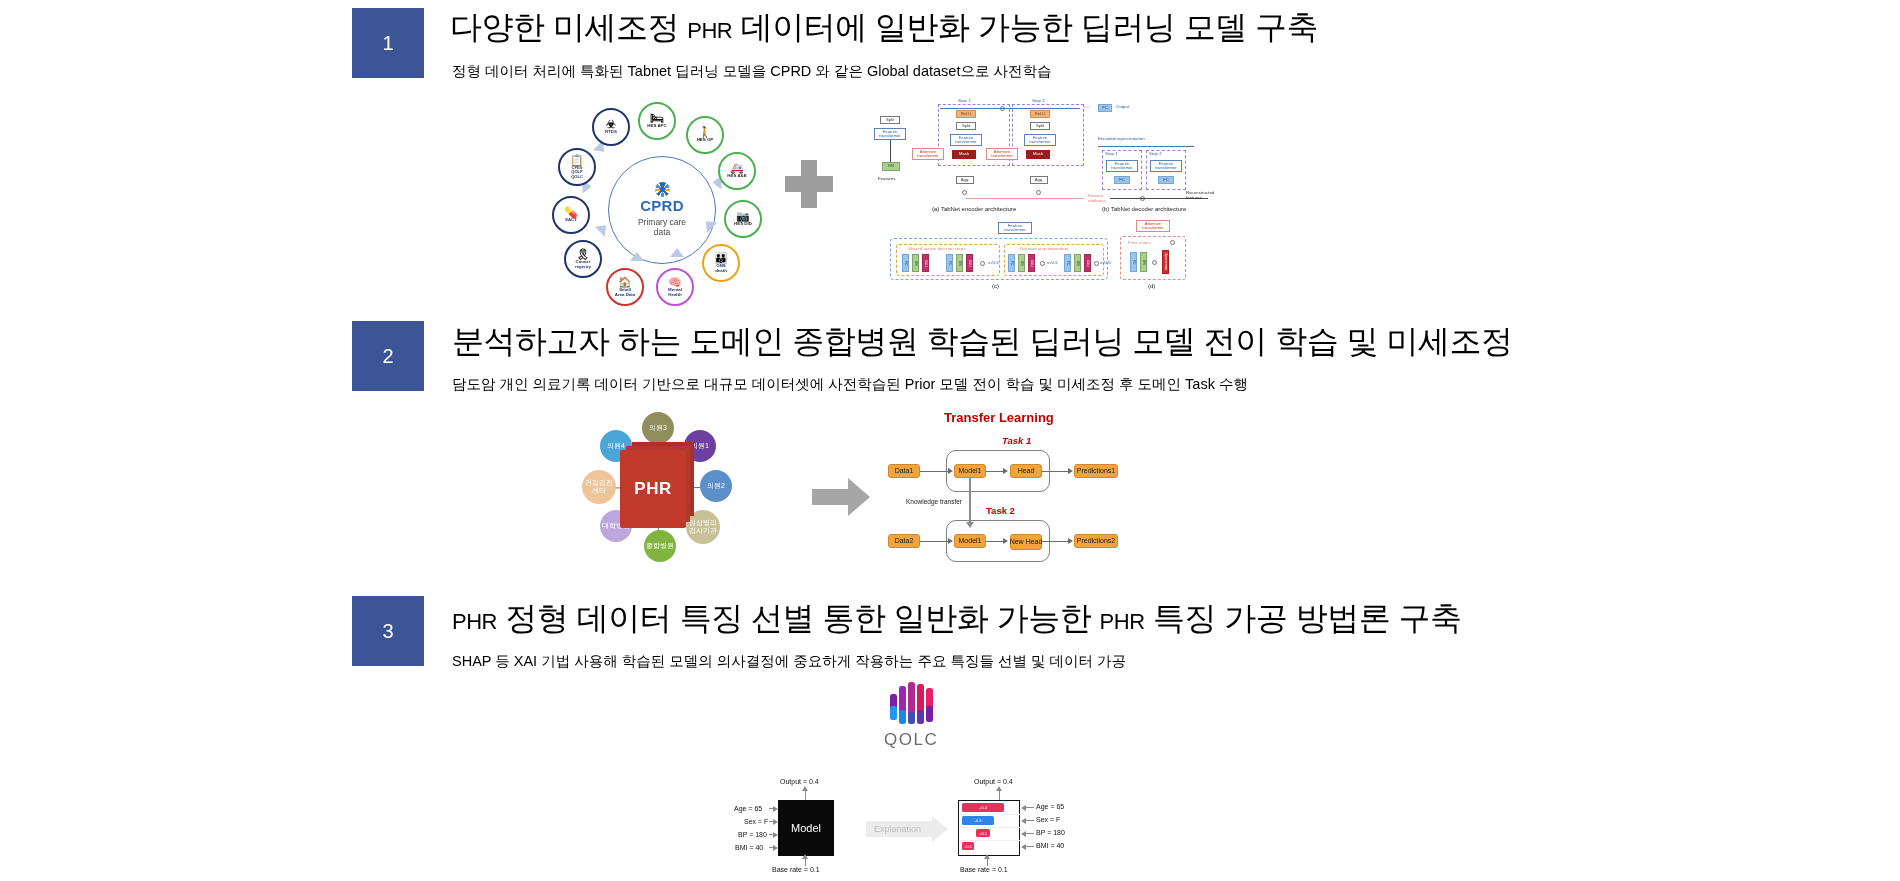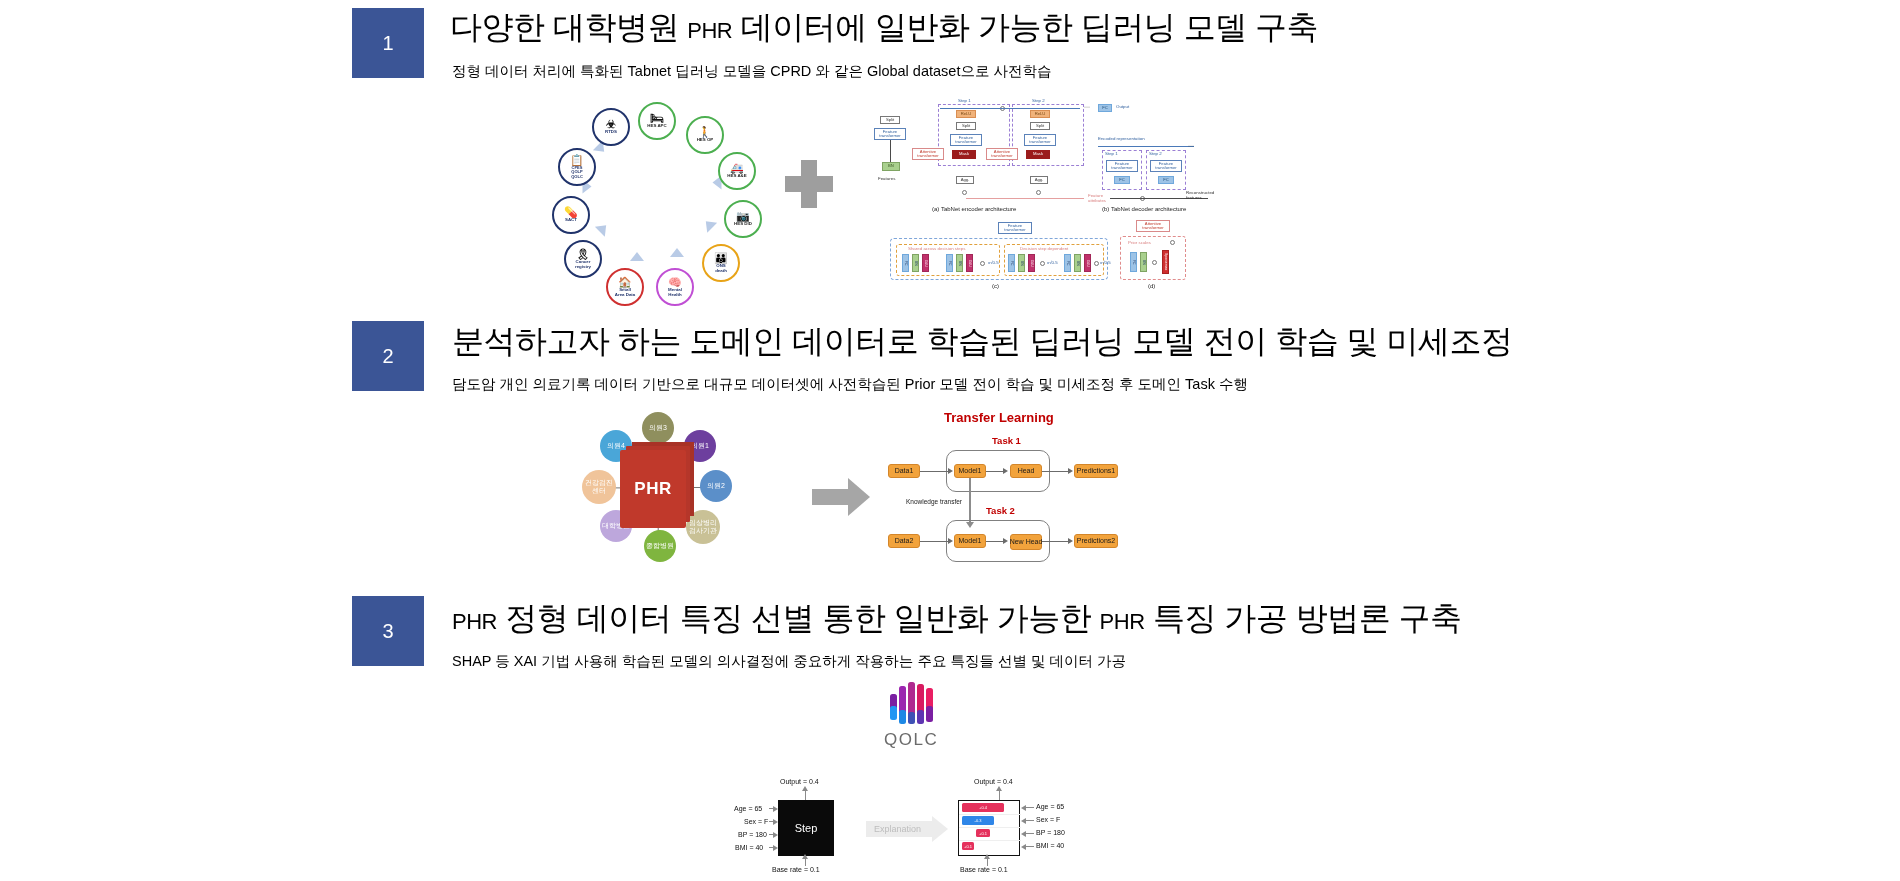--- a/index.html
+++ b/index.html
@@ -227,25 +227,33 @@
   .ex-grid { position:absolute; background:#efefef; height:1px; }
 </style>
 </head>
 <body>
 
 <div class="slide">
 
   <div class="section" style="top:0;">
     <div class="badge" style="left:352px; top:8px;">1</div>
     <div class="headline" style="left:450px; top:6px;">
-      <span>다양한 대학병원 </span><span class="small">PHR</span><span> 데이터에 일반화 가능한 딥러닝 모델 구축</span>
+      <span>다양한 미세조정 </span><span class="small">PHR</span><span> 데이터에 일반화 가능한 딥러닝 모델 구축</span>
     </div>
     <div class="subline" style="left:452px; top:62px;">정형 데이터 처리에 특화된 Tabnet 딥러닝 모델을 CPRD 와 같은 Global dataset으로 사전학습</div>
 
     <div class="cprd-wrap" style="left:552px; top:102px; width:220px; height:216px;">
+      <div class="cprd-core">
+        <div class="logo-dot"></div>
+        <div class="brand">CPRD</div>
+        <div class="sub">
+          <div>Primary care</div>
+          <div>data</div>
+        </div>
+      </div>
 
       <div class="arrowchip" style="left:102px; top:24px; transform:rotate(180deg);"></div>
       <div class="arrowchip" style="left:140px; top:40px; transform:rotate(225deg);"></div>
       <div class="arrowchip" style="left:158px; top:76px; transform:rotate(270deg);"></div>
       <div class="arrowchip" style="left:150px; top:118px; transform:rotate(315deg);"></div>
       <div class="arrowchip" style="left:118px; top:146px; transform:rotate(0deg);"></div>
       <div class="arrowchip" style="left:78px; top:150px; transform:rotate(0deg);"></div>
       <div class="arrowchip" style="left:44px; top:122px; transform:rotate(45deg);"></div>
       <div class="arrowchip" style="left:28px; top:80px; transform:rotate(90deg);"></div>
       <div class="arrowchip" style="left:42px; top:42px; transform:rotate(135deg);"></div>
@@ -390,21 +398,21 @@
       <div class="tn-vbar fcv" style="left:250px; top:154px; height:20px;">FC</div>
       <div class="tn-vbar bnv" style="left:260px; top:154px; height:20px;">BN</div>
       <div class="tn-circ" style="left:272px; top:162px;"></div>
       <div class="tn-vbar sm" style="left:282px; top:152px; height:24px;">Sparsemax</div>
       <div class="tn-cap" style="left:268px; top:185px;">(d)</div>
     </div>
   </div>
 
   <div class="section" style="top:0;">
     <div class="badge" style="left:352px; top:321px;">2</div>
-    <div class="headline" style="left:452px; top:320px;">분석하고자 하는 도메인 데이터로 학습된 딥러닝 모델 전이 학습 및 미세조정</div>
+    <div class="headline" style="left:452px; top:320px;">분석하고자 하는 도메인 종합병원 학습된 딥러닝 모델 전이 학습 및 미세조정</div>
     <div class="subline" style="left:452px; top:375px;">담도암 개인 의료기록 데이터 기반으로 대규모 데이터셋에 사전학습된 Prior 모델 전이 학습 및 미세조정 후 도메인 Task 수행</div>
 
     <div class="phr-wrap" style="left:558px; top:412px; width:200px; height:150px;">
       <div class="phr-spoke" style="left:100px; top:75px; width:44px; transform:rotate(-90deg);"></div>
       <div class="phr-spoke" style="left:100px; top:75px; width:52px; transform:rotate(-45deg);"></div>
       <div class="phr-spoke" style="left:100px; top:75px; width:56px; transform:rotate(0deg);"></div>
       <div class="phr-spoke" style="left:100px; top:75px; width:52px; transform:rotate(45deg);"></div>
       <div class="phr-spoke" style="left:100px; top:75px; width:44px; transform:rotate(90deg);"></div>
       <div class="phr-spoke" style="left:100px; top:75px; width:52px; transform:rotate(135deg);"></div>
       <div class="phr-spoke" style="left:100px; top:75px; width:56px; transform:rotate(180deg);"></div>
@@ -423,21 +431,21 @@
     </div>
 
     <div class="bigarrow" style="left:812px; top:478px; width:58px; height:38px;">
       <div class="shaft" style="left:0; top:11px; width:38px; height:16px;"></div>
       <div class="head" style="left:36px; top:0;"></div>
     </div>
 
     <div class="tl" style="left:888px; top:410px; width:300px; height:160px;">
       <div class="tl-title" style="left:56px; top:0px;">Transfer Learning</div>
 
-      <div class="tl-task" style="left:104px; top:25px;">Task 1</div>
+      <div class="tl-task" style="left:114px; top:25px;font-style:italic;">Task 1</div>
       <div class="tl-group" style="left:58px; top:40px; width:104px; height:42px;"></div>
       <div class="tl-box" style="left:0px; top:54px; width:32px; height:14px;">Data1</div>
       <div class="tl-box" style="left:66px; top:54px; width:32px; height:14px;">Model1</div>
       <div class="tl-box" style="left:122px; top:54px; width:32px; height:14px;">Head</div>
       <div class="tl-box" style="left:186px; top:54px; width:44px; height:14px;">Predictions1</div>
       <div class="tl-line" style="left:32px; top:61px; width:30px;"></div>
       <div class="tl-arrow" style="left:60px; top:58px;"></div>
       <div class="tl-line" style="left:98px; top:61px; width:18px;"></div>
       <div class="tl-arrow" style="left:115px; top:58px;"></div>
       <div class="tl-line" style="left:154px; top:61px; width:26px;"></div>
@@ -485,21 +493,21 @@
         <i style="left:38px; top:24px; width:7px; height:16px; background:#7b1fa2;"></i>
       </div>
       <div class="shap-word" style="left:6px; top:48px;">QOLC</div>
     </div>
 
     <div class="expl" style="left:736px; top:778px; width:340px; height:100px;">
 
       <div class="ex-lab" style="left:44px; top:0px;">Output = 0.4</div>
       <div class="ex-tick" style="left:69px; top:10px; width:1px; height:12px;"></div>
       <div class="ex-ar-up" style="left:66px; top:8px;"></div>
-      <div class="ex-model" style="left:42px; top:22px; width:56px; height:56px;">Step</div>
+      <div class="ex-model" style="left:42px; top:22px; width:56px; height:56px;">Model</div>
 
       <div class="ex-lab" style="left:-2px; top:27px;">Age = 65</div>
       <div class="ex-lab" style="left:8px; top:40px;">Sex = F</div>
       <div class="ex-lab" style="left:2px; top:53px;">BP = 180</div>
       <div class="ex-lab" style="left:-1px; top:66px;">BMI = 40</div>
       <div class="ex-tick" style="left:33px; top:30px; width:7px; height:1px;"></div>
       <div class="ex-ar-right" style="left:37px; top:28px;"></div>
       <div class="ex-tick" style="left:33px; top:43px; width:7px; height:1px;"></div>
       <div class="ex-ar-right" style="left:37px; top:41px;"></div>
       <div class="ex-tick" style="left:33px; top:56px; width:7px; height:1px;"></div>

